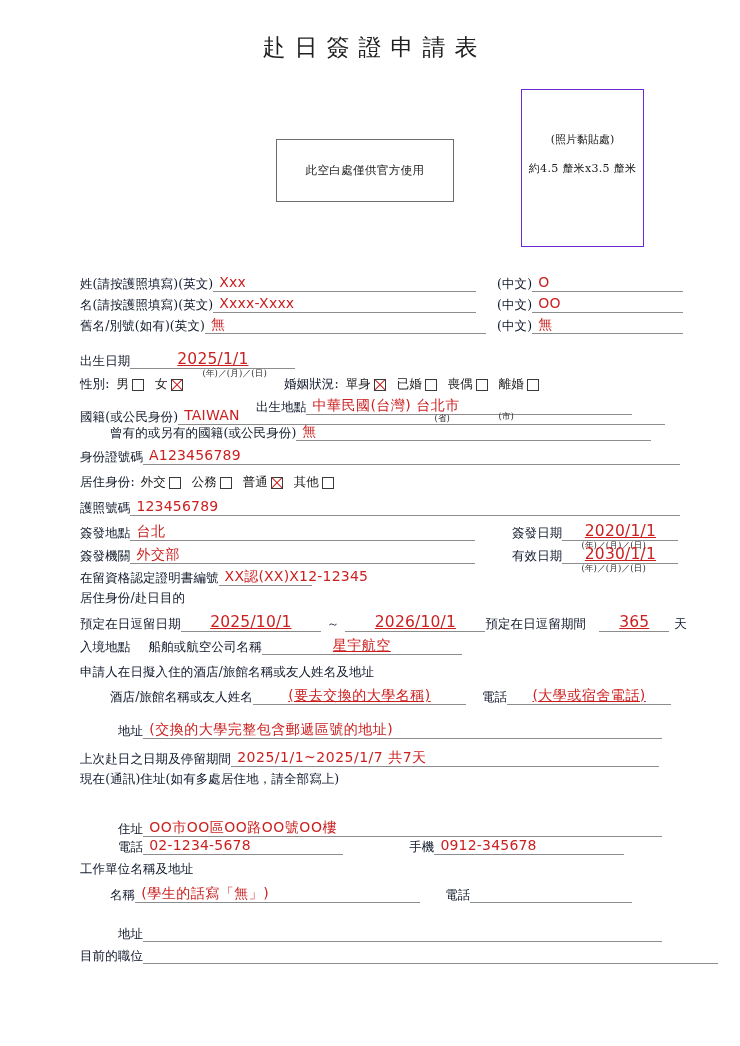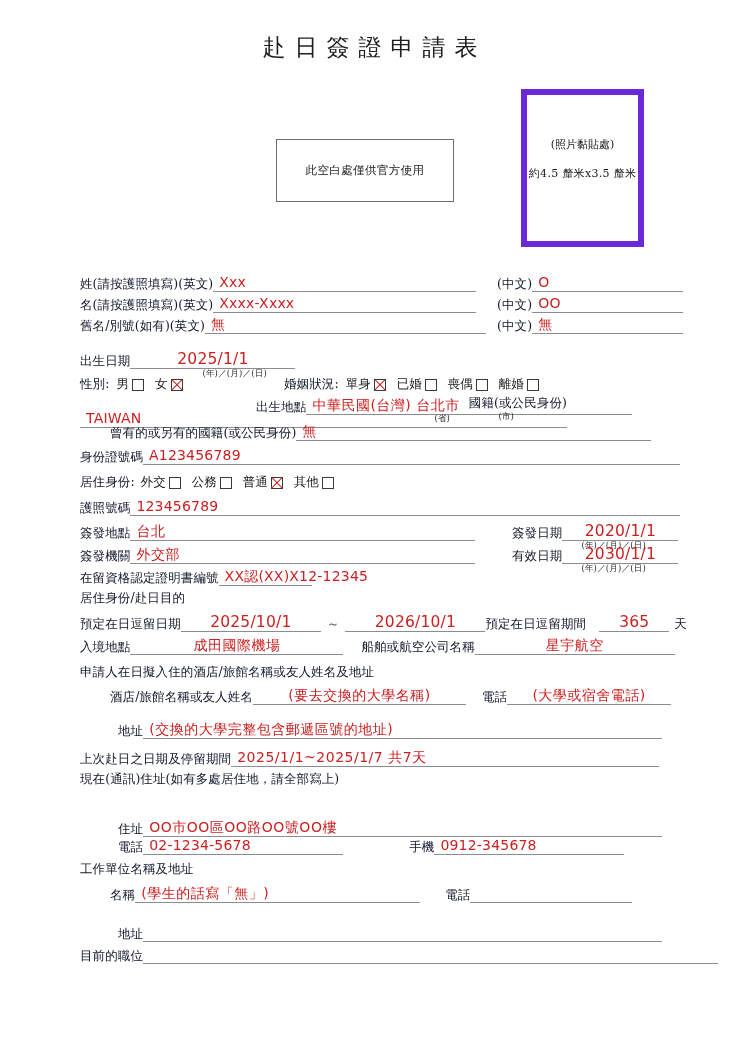--- a/index.html
+++ b/index.html
@@ -45,21 +45,21 @@
     justify-content: center;
     font-size: 11.5px;
     letter-spacing: 0.4px;
   }
   .photo-box {
     position: absolute;
     left: 521px;
     top: 89px;
     width: 123px;
     height: 158px;
-    border: 6px solid #6d28d9;
+    border: 1px solid #6d28d9;
     box-sizing: border-box;
     display: flex;
     flex-direction: column;
     align-items: center;
     padding-top: 42px;
     font-size: 11px;
   }
   .photo-box .ph-line1 { margin-bottom: 14px; }
   .photo-box .ph-line2 { letter-spacing: 0.3px; }
 
@@ -99,21 +99,21 @@
     color: #cc1f1f;
     font-family: "DejaVu Sans", "Liberation Sans", sans-serif;
     font-size: 14px;
     line-height: 15px;
     padding: 0 4px 1px 6px;
     white-space: nowrap;
     letter-spacing: 0.2px;
   }
   .val.cjk { font-size: 14px; letter-spacing: 0.5px; }
   .val.big { font-size: 15.5px; }
-  .val.ctr { width: 100%; text-align: center; padding-left: 4px; }
+  .val.ctr { width: 100%; text-align: center; padding-left: 4px; text-decoration: underline; }
 
   
   .sub {
     position: absolute;
     font-size: 8.5px;
     color: #2b2b2b;
     letter-spacing: 0.2px;
     white-space: nowrap;
     line-height: 1;
   }
@@ -241,21 +241,21 @@
     <span class="opt">
       <span class="otxt">喪偶</span>
       <span class="cbox"></span>
     </span>
     <span class="opt">
       <span class="otxt">離婚</span>
       <span class="cbox"></span>
     </span>
   </div>
 
-  <div class="row" style="left:80px; top:396px;flex-direction:column;">
+  <div class="row" style="left:80px; top:408px;">
     <span class="lbl">國籍(或公民身份)</span>
     <span class="fld" style="width:487px;">
       <span class="val">TAIWAN</span>
     </span>
   </div>
 
   <div class="row" style="left:110px; top:424px;">
     <span class="lbl">曾有的或另有的國籍(或公民身份)</span>
     <span class="fld" style="width:355px;">
       <span class="val cjk">無</span>
@@ -346,23 +346,20 @@
     </span>
     <span class="lbl">預定在日逗留期間</span>
     <span class="fld" style="width:70px;margin-left:13px;">
       <span class="val big ctr">365</span>
     </span>
     <span class="lbl" style="padding-left:5px;">天</span>
   </div>
 
   <div class="row" style="left:80px; top:638px;">
     <span class="lbl">入境地點</span>
-    <span class="fld" style="width:213px;">
-      <span class="val cjk ctr">成田國際機場</span>
-    </span>
     <span class="lbl" style="padding-left:18px;">船舶或航空公司名稱</span>
     <span class="fld" style="width:200px;">
       <span class="val cjk ctr">星宇航空</span>
     </span>
   </div>
 
   <div class="row" style="left:80px; top:665px;">
     <span class="lbl">申請人在日擬入住的酒店/旅館名稱或友人姓名及地址</span>
   </div>
 

